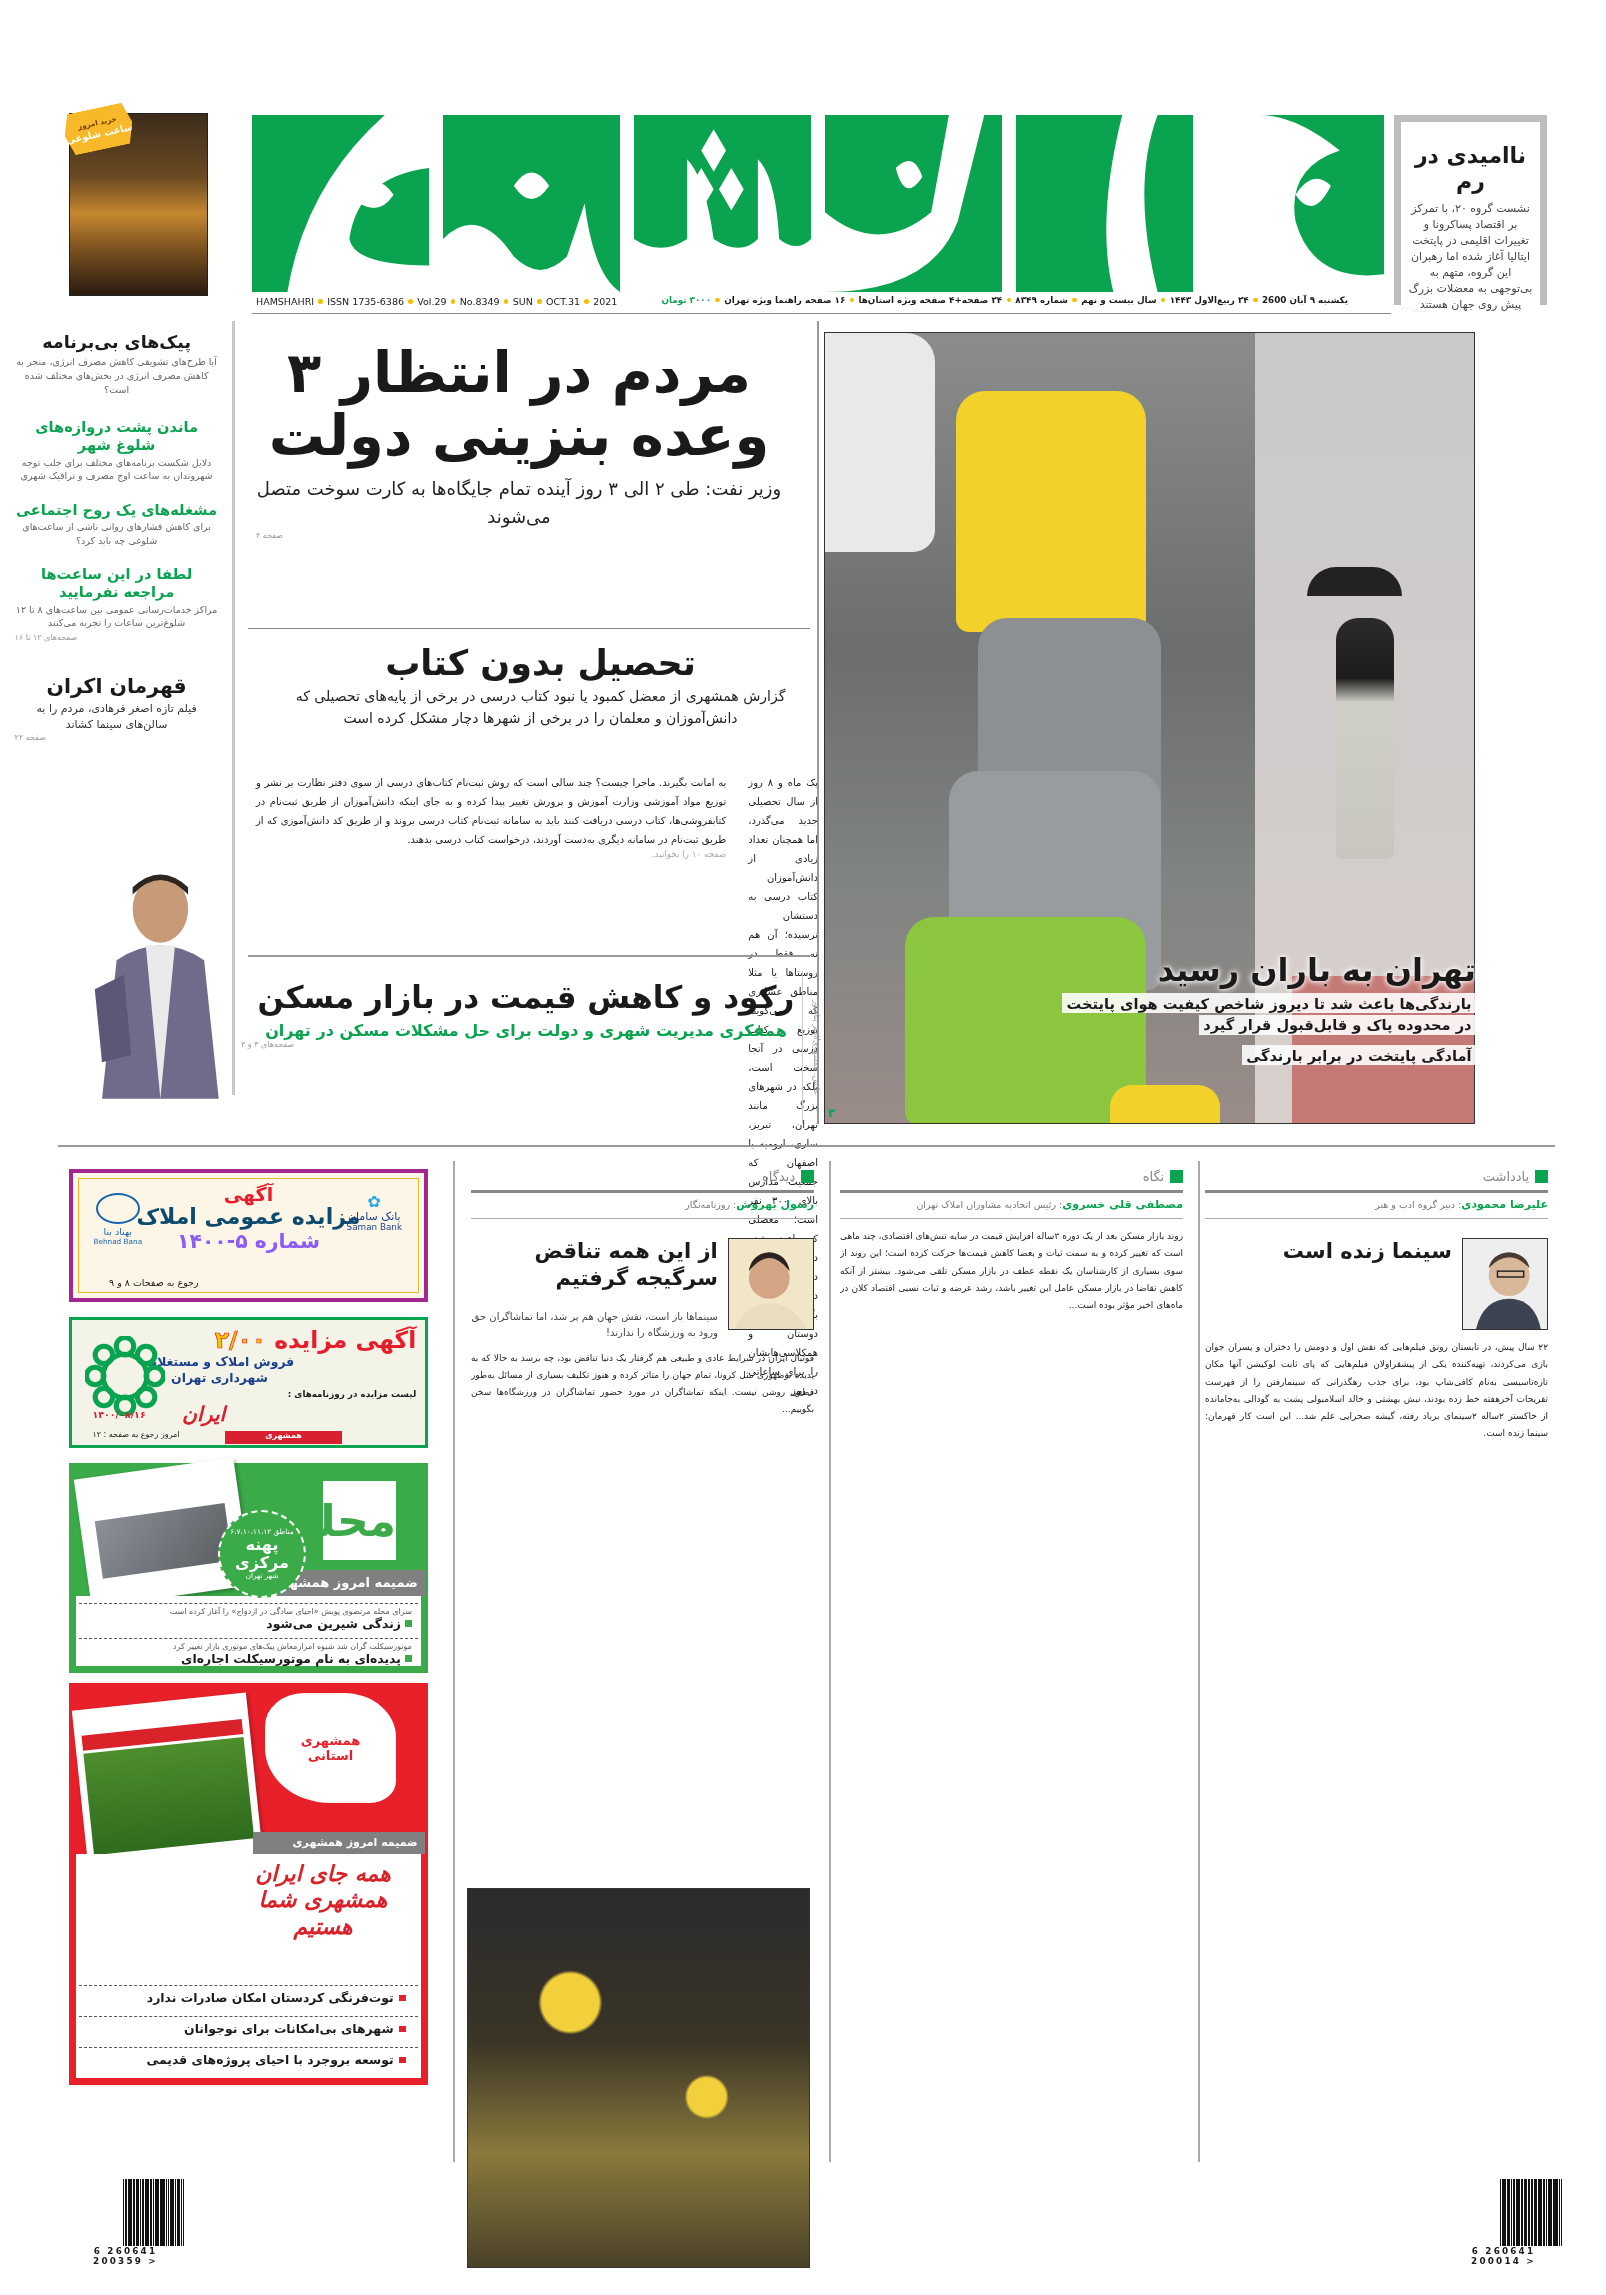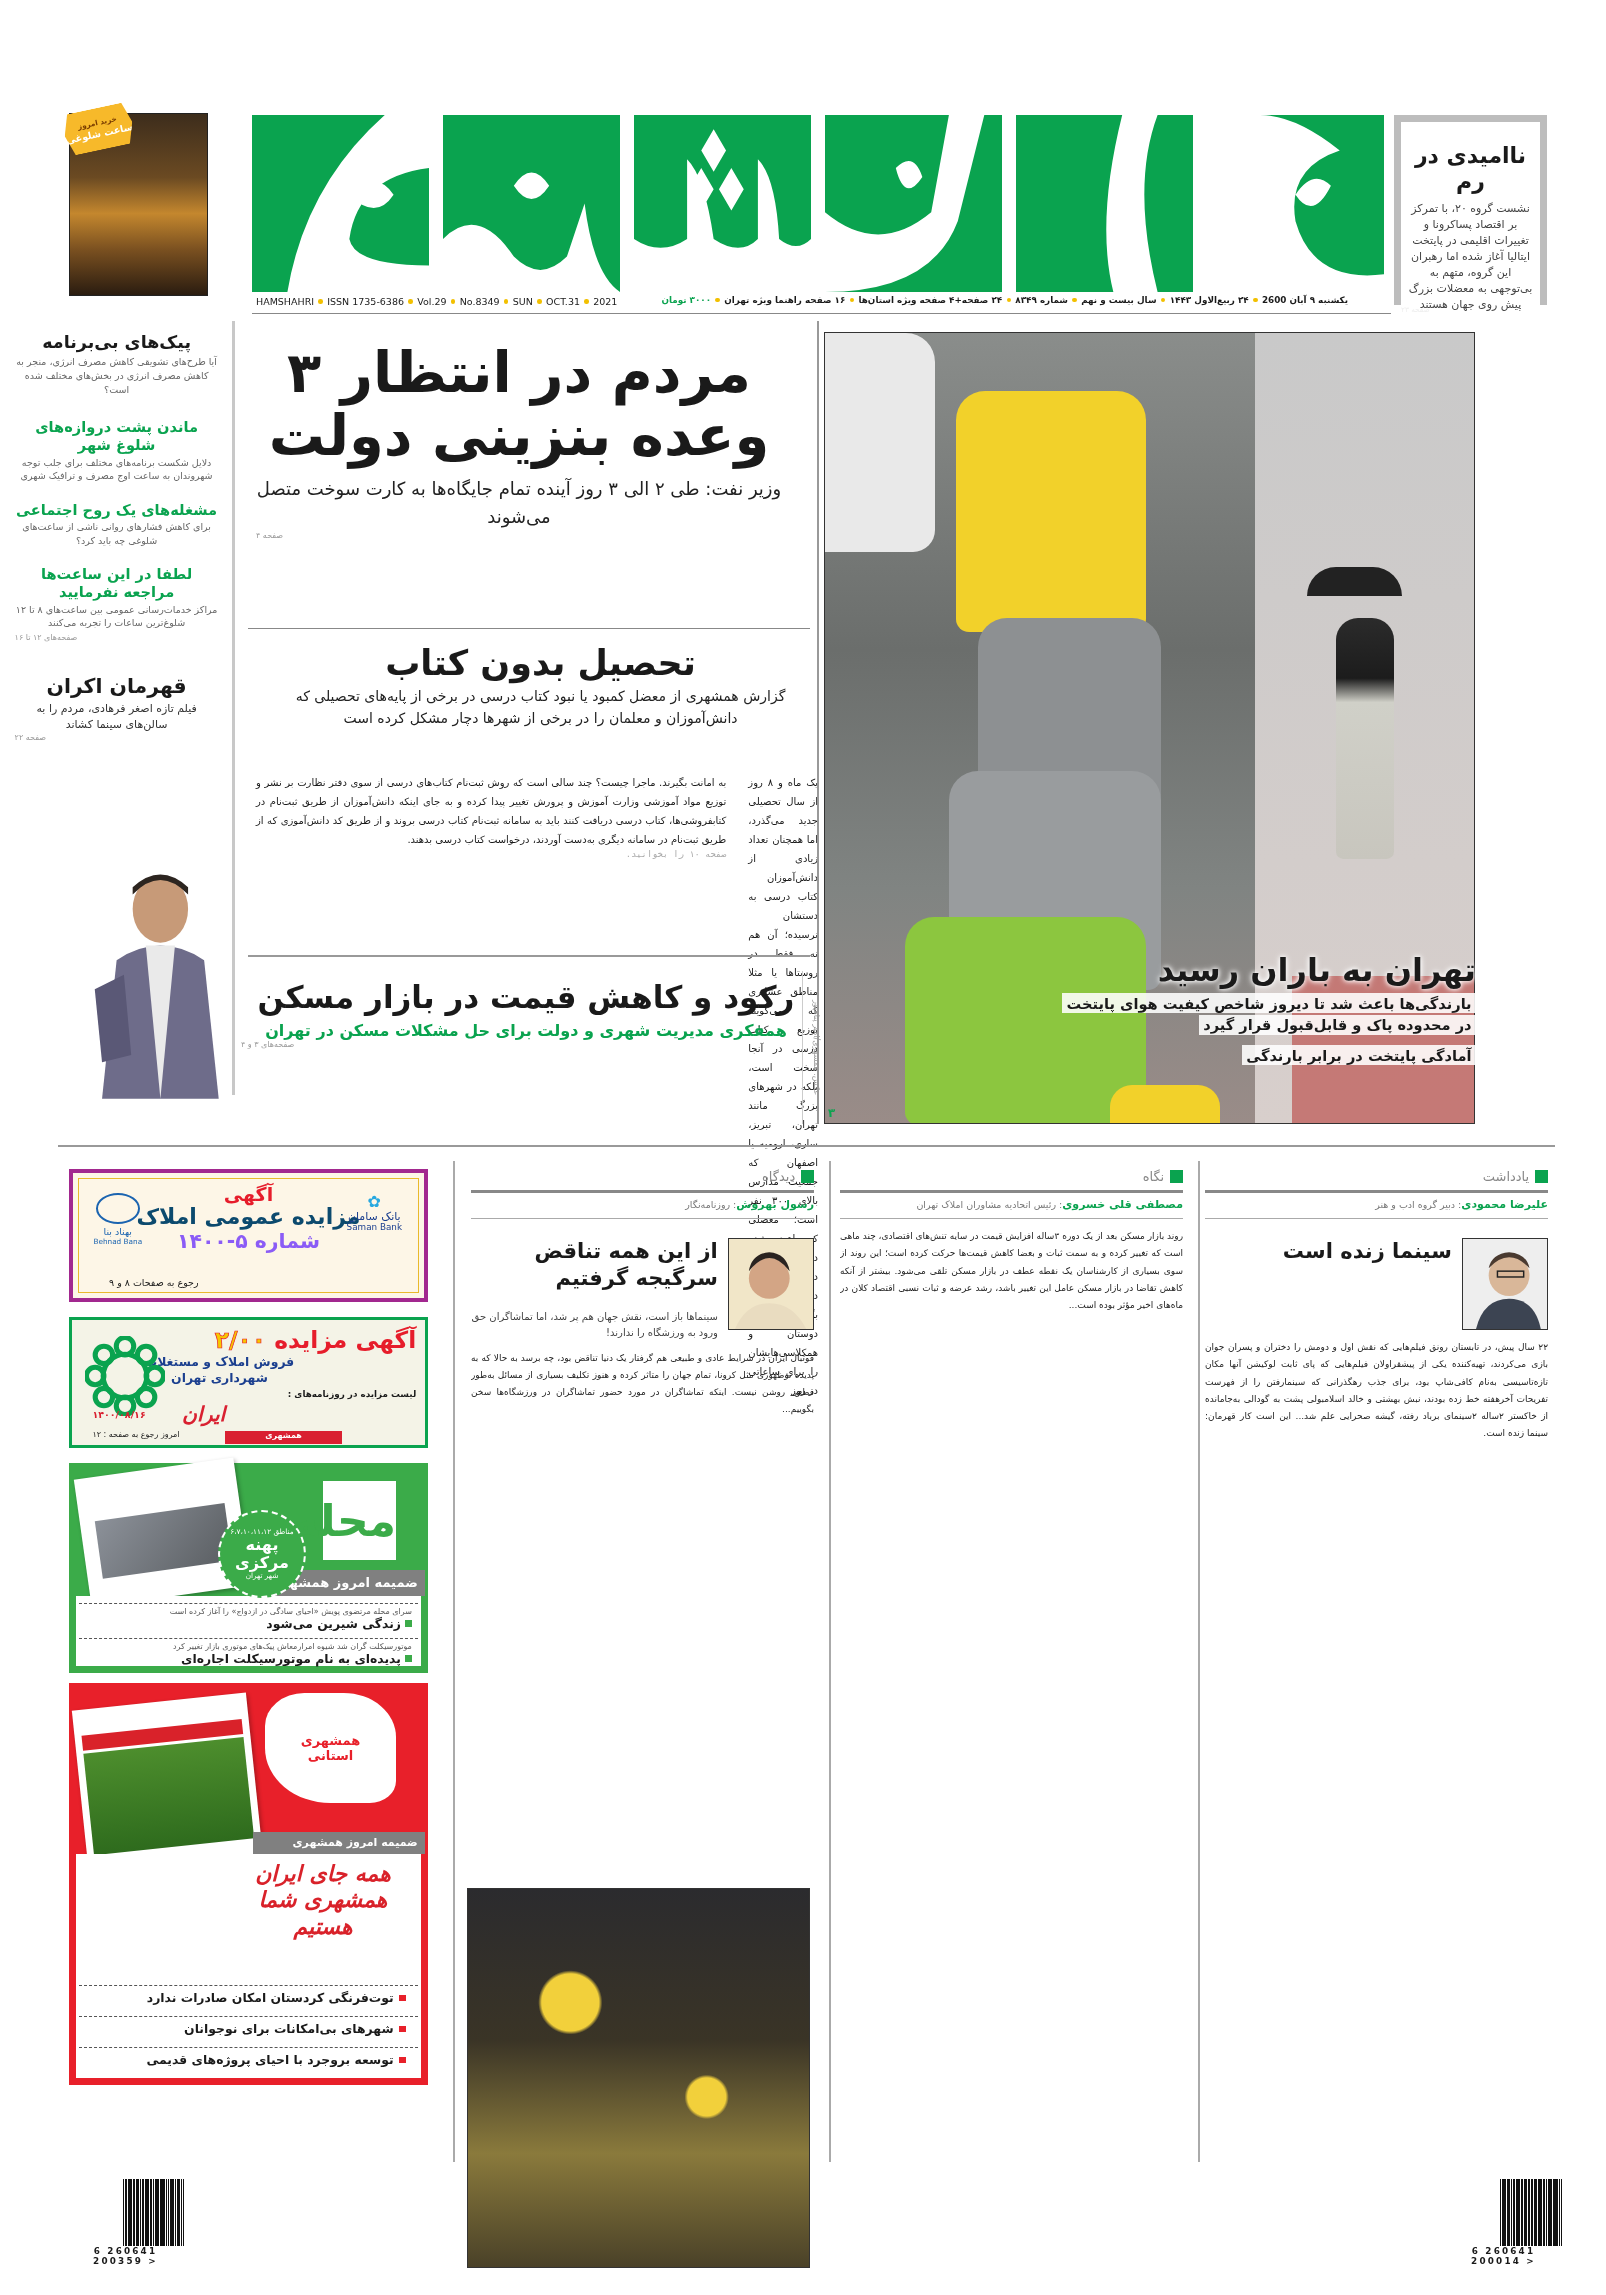--- a/index.html
+++ b/index.html
@@ -45,21 +45,21 @@
   .main-head h2 { font-size: 18px; font-weight: normal; line-height: 1.55; margin-top: 7.3px; color: #222; }
   .pageref { font-size: 8px; color: #999; }
 
   .vsep { width: 1.5px; background: #999; }
 
   .book-head { left: 263px; top: 643px; width: 555px; text-align: center; }
   .book-head h1 { font-size: 35px; font-weight: bold; }
   .book-head h2 { font-size: 14px; font-weight: normal; line-height: 1.55; color: #222; margin-top: 2.9px; }
   .book-cols { left: 256px; top: 773px; width: 562px; display: flex; gap: 22px; }
   .book-cols p { flex: 1; font-size: 10px; line-height: 1.9; text-align: justify; }
-  .book-cols .pageref { font-size: 8.8px; color: #aaa; font-family: Liberation Mono, monospace; }
+  .book-cols .pageref { font-size: 8.8px; color: #aaa; }
 
   .housing-rule { left: 248px; top: 955px; width: 562px; height: 1.5px; background: #999; }
   .housing-head { left: 241px; top: 979px; width: 570px; text-align: center; }
   .housing-head h1 { font-size: 31px; font-weight: bold; }
   .housing-head h2 { font-size: 12.4px; font-weight: normal; line-height: 1.6; color: #333; margin-top: 2.9px; }
   .housing-head h3 { font-size: 16px; font-weight: bold; color: #0aa34f; margin-top: 5.8px; }
 
   
   .photo-main { left: 824px; top: 332px; width: 651px; height: 792px; overflow: hidden; background: #6f7370; border: 0.7px solid #333; }
   .car { position: absolute; border-radius: 29px 29px 13px 13px; }

